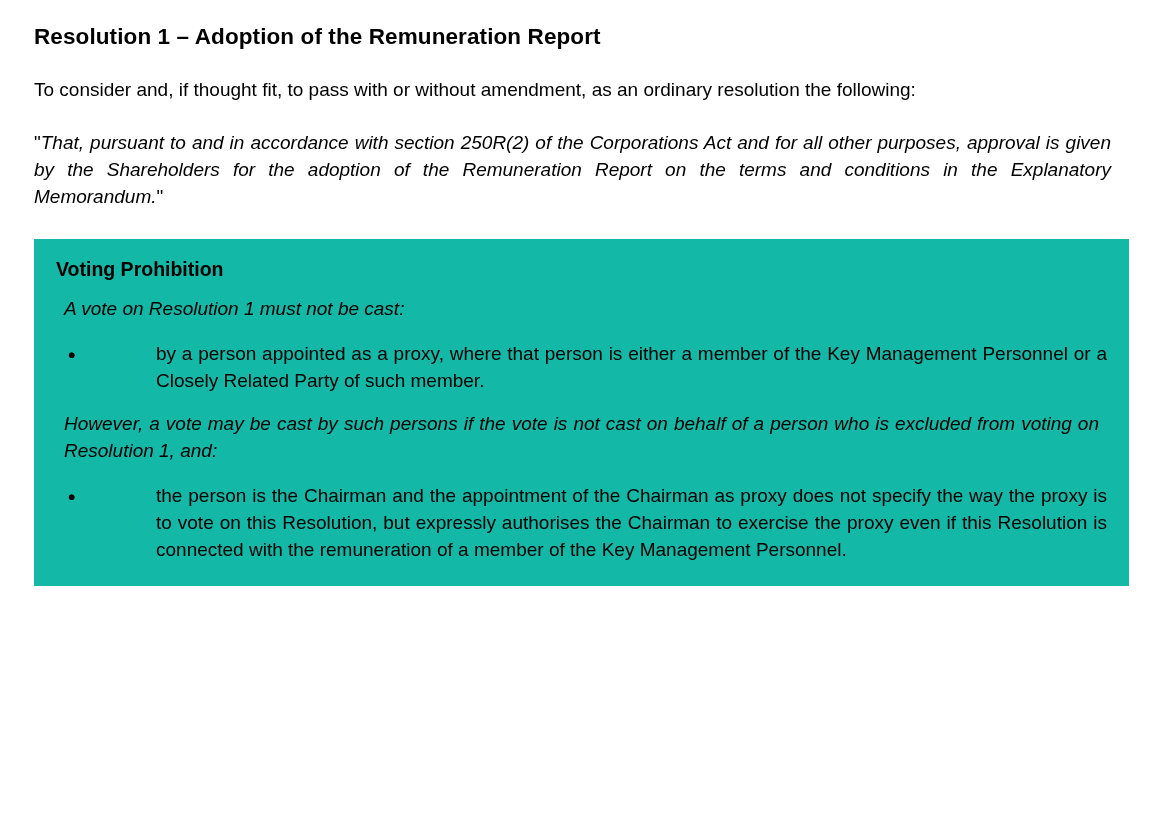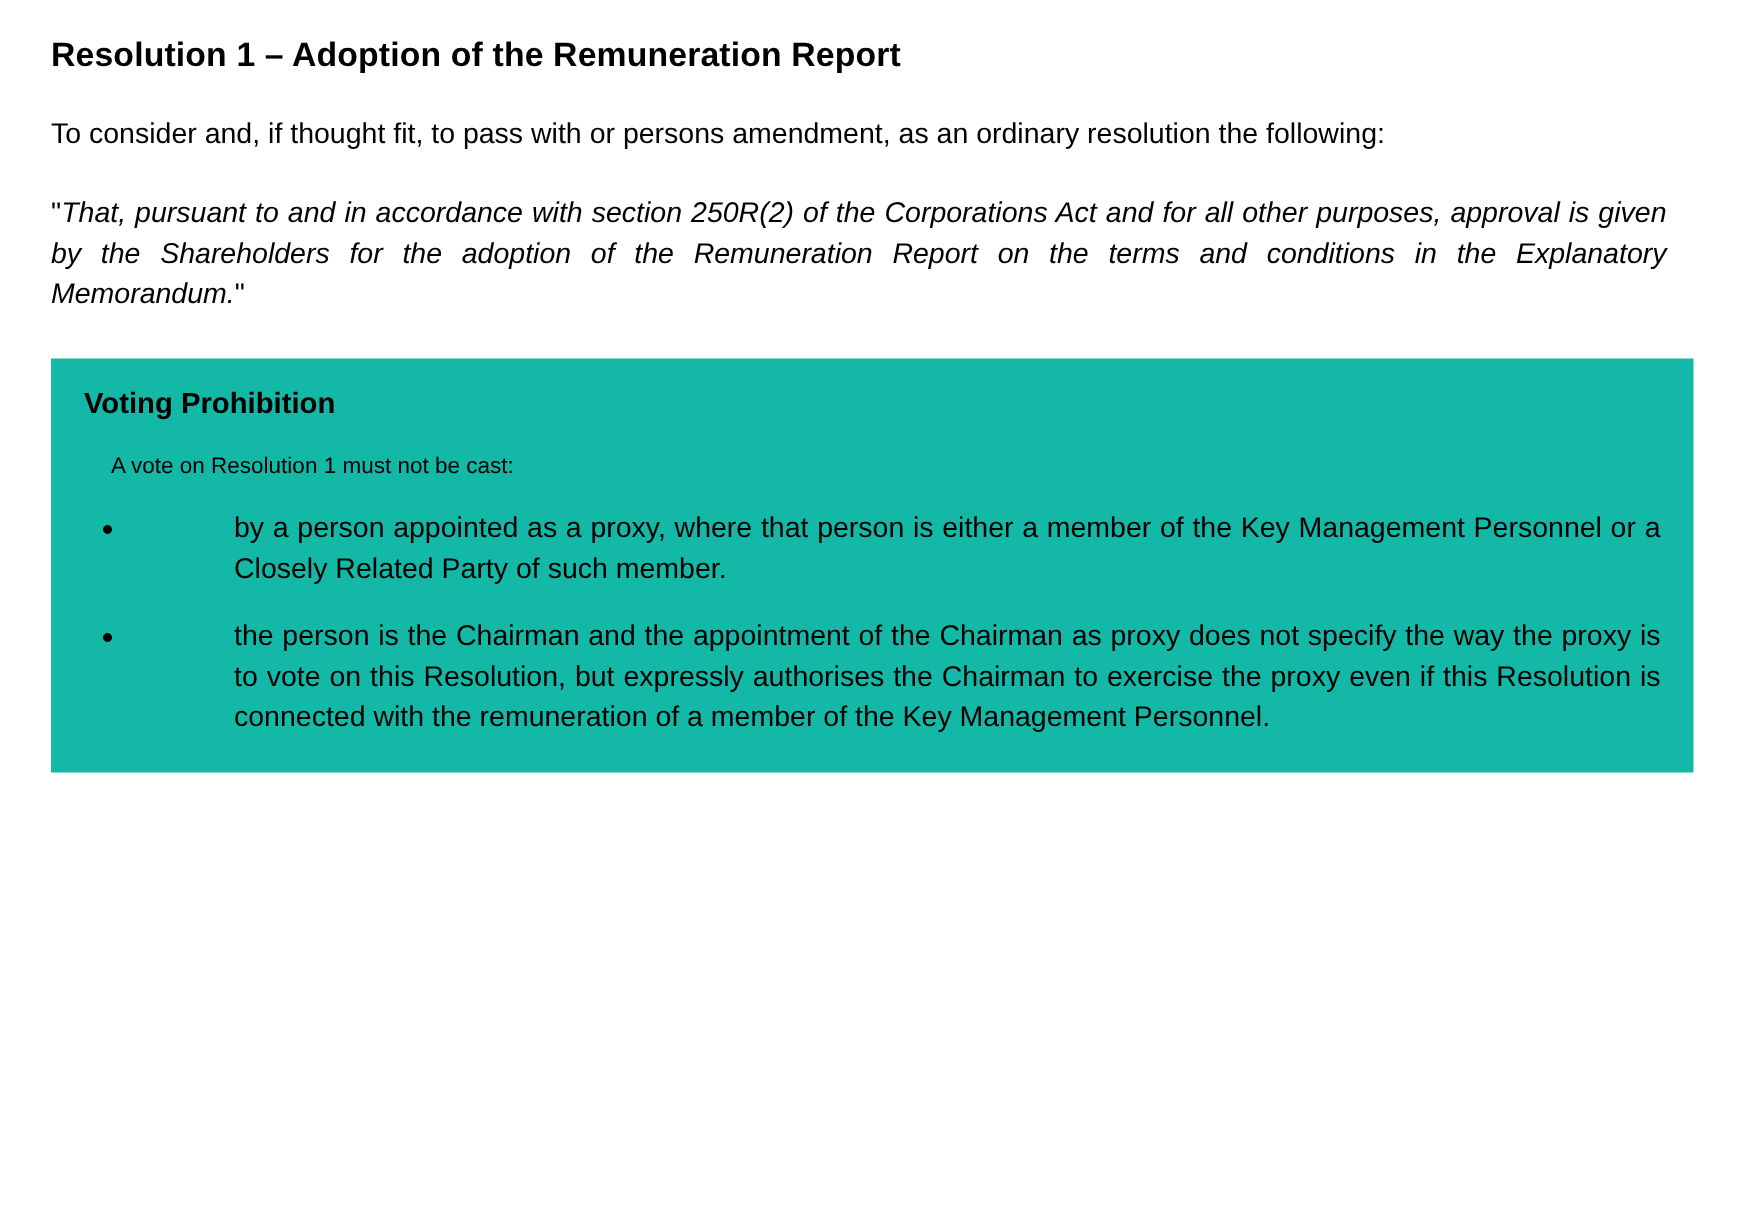--- a/index.html
+++ b/index.html
@@ -53,24 +53,25 @@
     box-sizing: border-box;
     width: 1095px;
   }
   .box-title {
     font-size: 19.5px;
     font-weight: bold;
     margin: 0 0 14px 0;
     line-height: 1.3;
   }
   .box-para {
-    font-size: 15px;
+    font-size: 19px;
     line-height: 1.42;
     text-align: justify;
-    margin: 18px;
+    margin: 8px;
+    font-style: italic;
   }
   .box-para + .bullet-list {
     margin-top: 14px;
   }
   .bullet-list {
     margin: 0;
     padding: 0;
     list-style: none;
   }
   .bullet-item {
@@ -98,40 +99,41 @@
     text-align: justify;
   }
 </style>
 </head>
 <body>
 
 <div class="page">
 
   <h1 class="doc-title">Resolution 1 – Adoption of the Remuneration Report</h1>
 
-  <p class="para intro">To consider and, if thought fit, to pass with or persons amendment, as an ordinary resolution the following:</p>
+  <p class="para intro">To consider and, if thought fit, to pass with or without amendment, as an ordinary resolution the following:</p>
 
   <p class="quote"><span>"</span><em>That, pursuant to and in accordance with section 250R(2) of the Corporations Act and for all other purposes, approval is given by the Shareholders for the adoption of the Remuneration Report on the terms and conditions in the Explanatory Memorandum.</em><span>"</span></p>
 
   <div class="prohibition-box" style="background: #14b8a6;">
 
     <h2 class="box-title">Voting Prohibition</h2>
 
     <p class="box-para">A vote on Resolution 1 must not be cast:</p>
 
     <ul class="bullet-list">
       <li class="bullet-item">
         <span class="dot">•</span>
       </li>
       <li class="bullet-item">
         <span class="dot">•</span>
         <span class="tight">by a person appointed as a proxy, where that person is either a member of the Key Management Personnel or a Closely Related Party of such member.</span>
       </li>
     </ul>
 
+    <p class="box-para spacer-para">However, a vote may be cast by such persons if the vote is not cast on behalf of a person who is excluded from voting on Resolution 1, and:</p>
 
     <ul class="bullet-list" style="margin-top:14px;">
       <li class="bullet-item">
         <span class="dot">•</span>
       </li>
       <li class="bullet-item">
         <span class="dot">•</span>
         <span class="tight">the person is the Chairman and the appointment of the Chairman as proxy does not specify the way the proxy is to vote on this Resolution, but expressly authorises the Chairman to exercise the proxy even if this Resolution is connected with the remuneration of a member of the Key Management Personnel.</span>
       </li>
     </ul>

